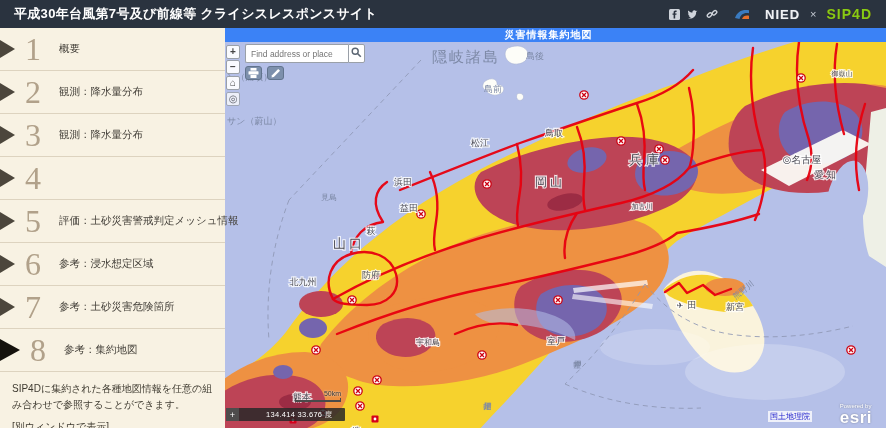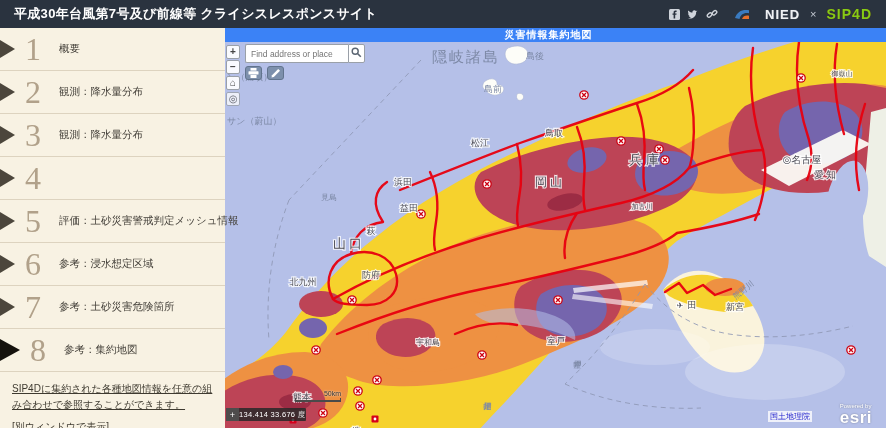--- a/index.html
+++ b/index.html
@@ -21,21 +21,21 @@
   .sidebar{position:absolute;top:28px;left:0;width:225px;height:400px;background:#f8f2e3;z-index:20;}
   .sb-item{display:flex;align-items:center;height:43px;border-bottom:1px solid #ddd3bf;
            cursor:pointer;padding-right:4px;}
   .sb-arrow{width:0;height:0;border-left:15px solid #4c463c;border-top:9px solid transparent;
             border-bottom:9px solid transparent;flex:0 0 auto;}
   .sb-item.selected .sb-arrow{border-left:20px solid #15120d;border-top:11px solid transparent;
             border-bottom:11px solid transparent;}
   .sb-num{width:36px;text-align:center;font-family:"Liberation Serif","DejaVu Serif",serif;
           font-size:32px;color:#b1a18a;line-height:1;flex:0 0 auto;}
   .sb-label{font-size:10.5px;color:#44403a;white-space:nowrap;margin-left:8px;}
-  .sb-desc{margin:0;padding:9px 12px 4px 12px;font-size:10px;line-height:1.55;color:#3e3a30;text-decoration:underline;}
+  .sb-desc{margin:0;padding:9px 12px 4px 12px;font-size:10px;line-height:1.55;color:#3e3a30;}
   .sb-link{display:inline-block;margin:2px 12px;font-size:10px;color:#3e3a30;
            text-decoration:underline;cursor:pointer;}
   
   .map-col{position:absolute;top:28px;left:225px;width:661px;height:400px;}
   .map-bar{height:14px;background:#3b82f6;display:flex;align-items:center;padding:0 20px 0 6px;flex-direction:column;}
   .map-bar-title{color:#fff;font-size:10px;font-weight:bold;letter-spacing:1px;}
   .map-bar-icons{margin-left:auto;display:flex;align-items:center;gap:4px;}
   .legend-btn{width:16px;height:12px;display:flex;align-items:center;cursor:pointer;}
   .layers-btn{width:18px;height:14px;background:#2c3743;display:flex;align-items:center;
               justify-content:center;cursor:pointer;}
@@ -56,21 +56,21 @@
   
   .scalebar{position:absolute;left:70px;top:348px;width:46px;z-index:5;}
   .scalebar .lab{display:block;text-align:right;font-size:7px;color:#333;
        text-shadow:0 0 2px #fff;line-height:8px;}
   .scalebar .bar{height:4px;border-bottom:2px solid #4a4a4a;border-left:1px solid #4a4a4a;
        border-right:1px solid #4a4a4a;}
   .coords{position:absolute;left:1px;top:366px;height:13px;display:flex;align-items:stretch;
        background:rgba(40,40,40,.85);color:#fff;font-size:7.5px;z-index:5;border-radius:1px;}
   .coords .plus{width:13px;background:rgba(80,80,80,.9);display:flex;align-items:center;
        justify-content:center;font-size:9px;cursor:pointer;}
-  .coords .val{display:flex;align-items:center;padding:0 0;letter-spacing:.3px;}
+  .coords .val{display:flex;align-items:center;padding:0 12px;letter-spacing:.3px;margin-left:15px;}
   .attr-gsi{position:absolute;right:74px;bottom:6px;font-size:8px;color:#2222cc;
        background:rgba(255,255,255,.78);padding:0 2px;z-index:5;text-decoration:none;cursor:pointer;}
   .attr-esri{position:absolute;right:14px;bottom:2px;text-align:left;z-index:5;color:#fff;cursor:pointer;}
   .attr-esri .pw{display:block;font-size:6px;line-height:6px;text-shadow:0 0 2px rgba(0,0,0,.4);}
   .attr-esri .es{display:block;font-size:17px;font-weight:bold;line-height:17px;letter-spacing:.5px;
        text-shadow:0 0 2px rgba(0,0,0,.35);}
 </style>
 </head>
 <body>
 

